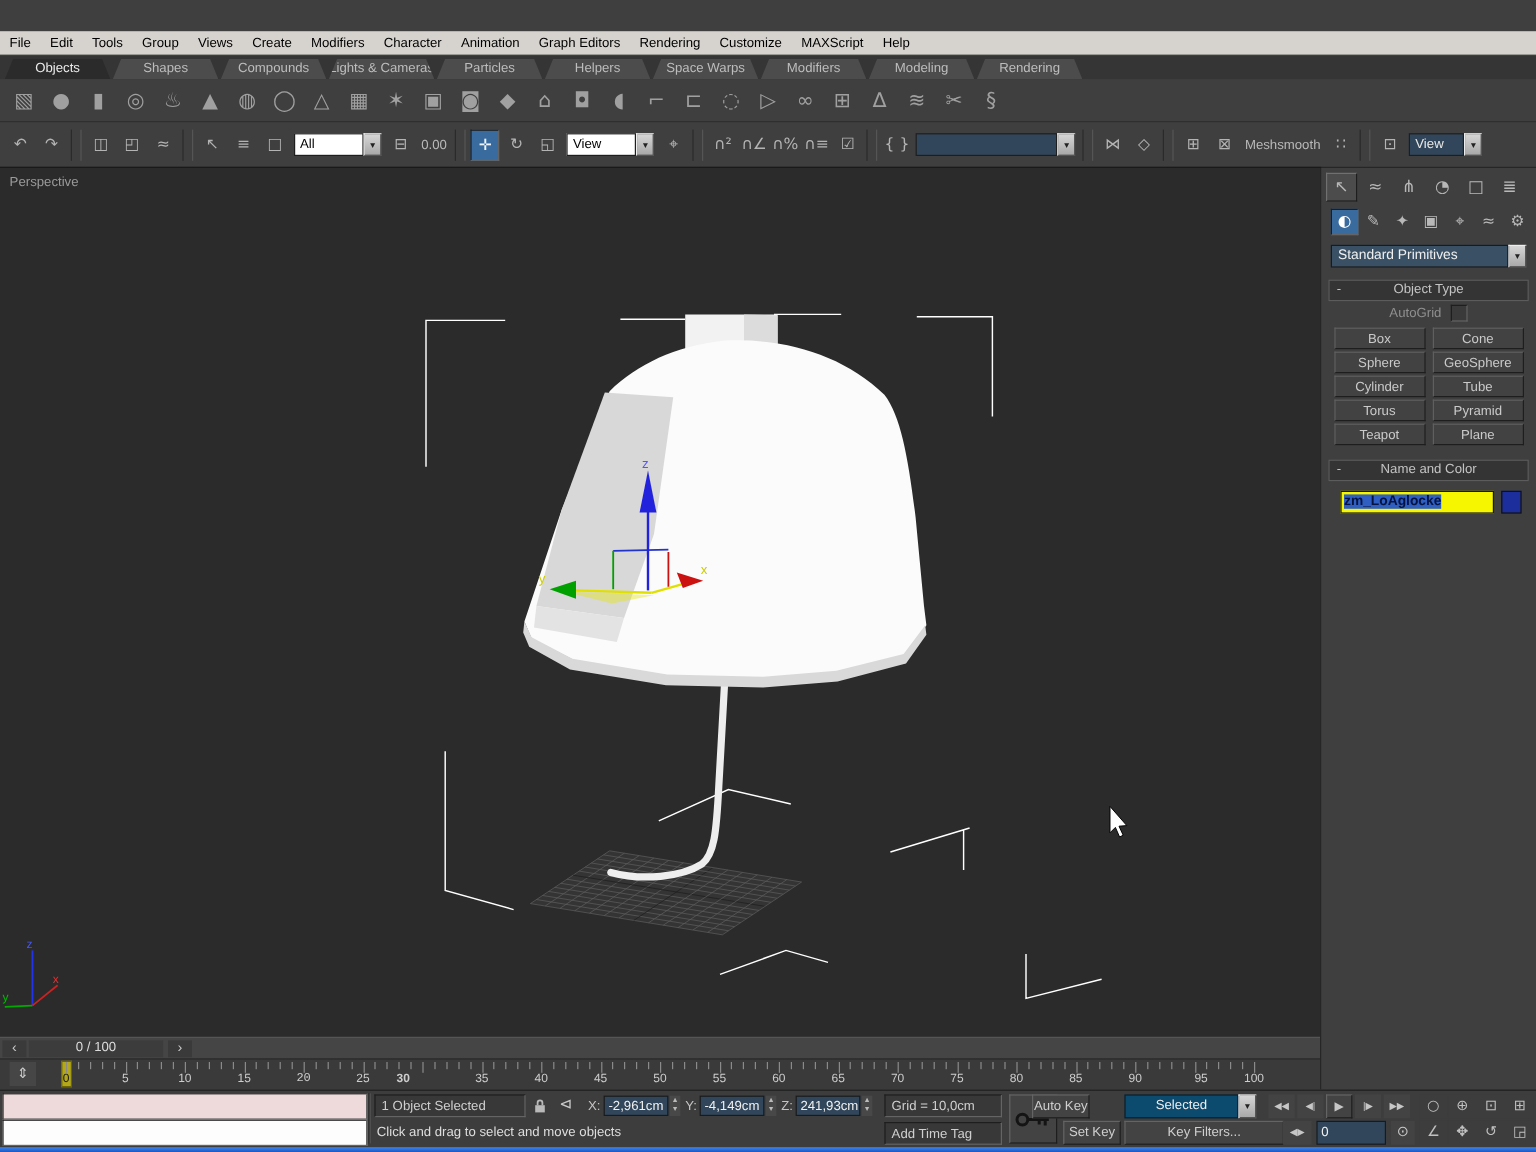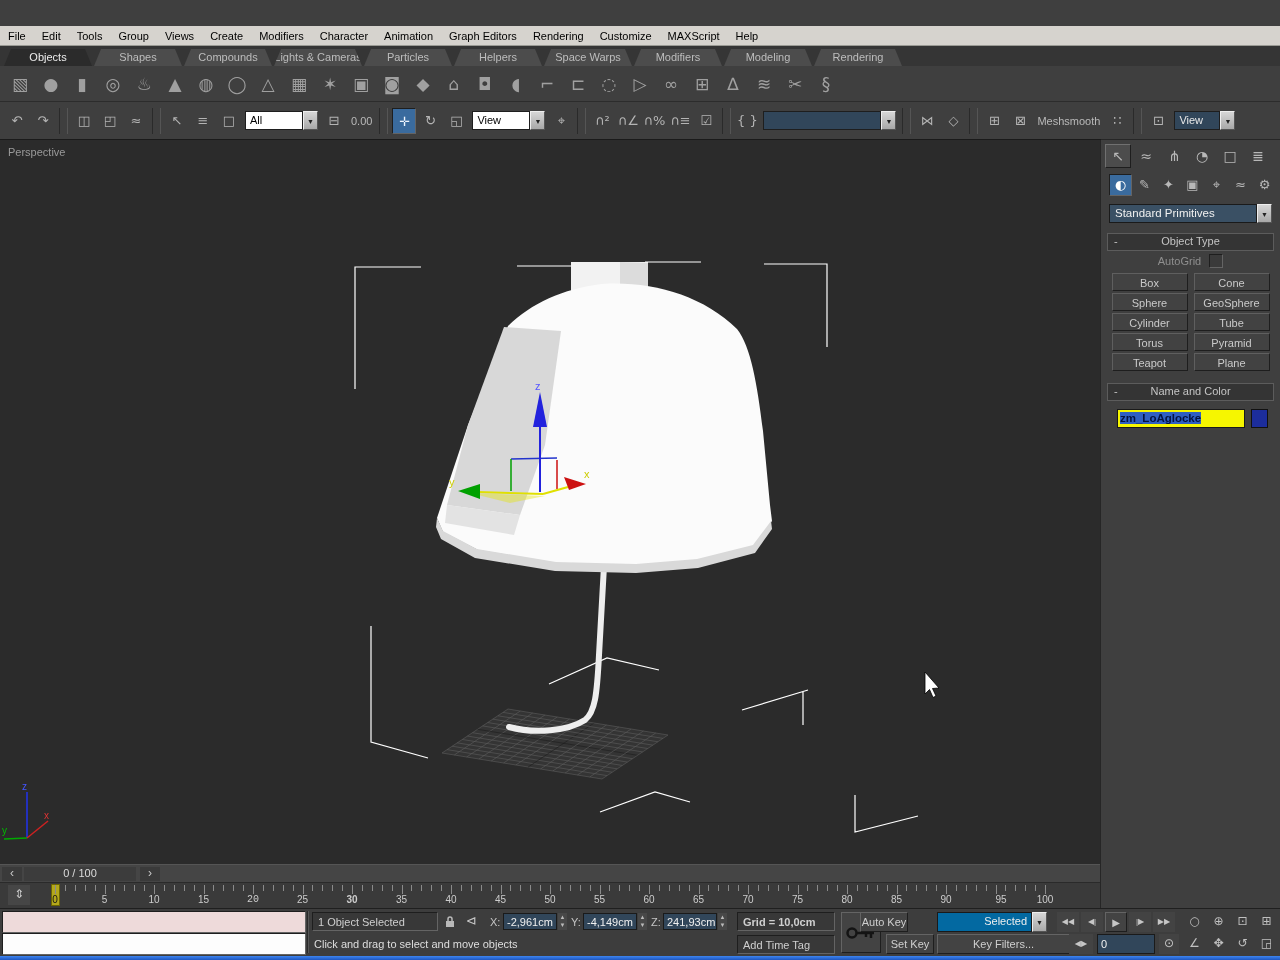--- a/index.html
+++ b/index.html
@@ -104,21 +104,21 @@
   #statusbar{position:absolute;left:0;top:908px;width:1280px;height:48px;background:#3d3d3d;border-top:1px solid #1f1f1f;box-sizing:border-box;}
   #listener-pink{position:absolute;left:2px;top:2px;width:302px;height:20px;background:#eedada;}
   #listener-white{position:absolute;left:2px;top:24px;width:302px;height:20px;background:#fdfdfd;}
   .stat-box{position:absolute;height:19px;background:#383838;color:#cfcfcf;line-height:18px;padding:0 5px;box-sizing:border-box;font-size:11px;}
   .coord-label{position:absolute;top:7px;color:#c4c4c4;}
   .coord-field{position:absolute;top:4px;width:54px;height:17px;background:#31465a;color:#f0f0f0;
     border:1px solid #1a1a1a;line-height:16px;padding-left:3px;box-sizing:border-box;}
   .spin{position:absolute;top:4px;width:9px;height:17px;background:#484848;color:#bbb;font-size:6px;line-height:8px;text-align:center;}
   .sb-btn{position:absolute;height:20px;background:#434343;color:#cfcfcf;text-align:center;line-height:19px;font-size:11px;box-sizing:border-box;}
   .sb-dd{position:absolute;height:20px;display:flex;box-sizing:border-box;}
-  .sb-dd .dd-val{flex:1;background:#0369a1;color:#eee;border:1px solid #1a1a1a;padding:2px 4px;text-align:right;}
+  .sb-dd .dd-val{flex:1;background:#0c4a6e;color:#eee;border:1px solid #1a1a1a;padding:2px 4px;text-align:center;}
   .pb-btn{position:absolute;top:3px;width:22px;height:20px;background:#434343;color:#c6c6c6;text-align:center;
     line-height:19px;font-size:8px;box-sizing:border-box;}
   .nav-btn{width:23px;height:20px;background:#3d3d3d;color:#c0c0c0;text-align:center;line-height:19px;font-size:12px;
     font-family:"DejaVu Sans",sans-serif;}
   #nav-grid{position:absolute;left:1183px;top:3px;width:97px;display:grid;grid-template-columns:repeat(4,23px);gap:2px 1px;}
   #taskbar{position:absolute;left:0;top:956px;width:1280px;height:4px;background:linear-gradient(180deg,#3d85f0,#1e56c0);}
   .vsep{position:absolute;width:1px;background:#2a2a2a;border-right:1px solid #575757;}
 </style>
 </head>
 <body>
@@ -360,21 +360,21 @@
         <span class="tick" style="left: 272.8px; height: 6px;"></span>
         <span class="tick" style="left: 282.7px; height: 6px;"></span>
         <span class="tick" style="left: 292.6px; height: 6px;"></span>
         <span class="tick" style="left: 302.5px; height: 9px;"></span>
         <span class="tick-label" style="left: 291.5px;">25</span>
         <span class="tick" style="left: 312.4px; height: 6px;"></span>
         <span class="tick" style="left: 322.3px; height: 6px;"></span>
         <span class="tick" style="left: 332.2px; height: 6px;"></span>
         <span class="tick" style="left: 342.1px; height: 6px;"></span>
         <span class="tick" style="left: 352px; height: 9px;"></span>
-        <span class="tick-label" style="left: 341px; font-weight: bold;">30</span>
+        <span class="tick-label" style="left: 325px; font-weight: bold;">30</span>
         <span class="tick" style="left: 361.9px; height: 6px;"></span>
         <span class="tick" style="left: 371.8px; height: 6px;"></span>
         <span class="tick" style="left: 381.7px; height: 6px;"></span>
         <span class="tick" style="left: 391.6px; height: 6px;"></span>
         <span class="tick" style="left: 401.5px; height: 9px;"></span>
         <span class="tick-label" style="left: 390.5px;">35</span>
         <span class="tick" style="left: 411.4px; height: 6px;"></span>
         <span class="tick" style="left: 421.3px; height: 6px;"></span>
         <span class="tick" style="left: 431.2px; height: 6px;"></span>
         <span class="tick" style="left: 441.1px; height: 6px;"></span>
@@ -530,21 +530,21 @@
     <span class="coord-label" style="left:490px;">X:</span>
     <span class="coord-field" style="left:503px;">-2,961cm</span>
     <span class="spin" style="left:558px;">▲<br>▼</span>
     <span class="coord-label" style="left:571px;">Y:</span>
     <span class="coord-field" style="left:583px;">-4,149cm</span>
     <span class="spin" style="left:638px;">▲<br>▼</span>
     <span class="coord-label" style="left:651px;">Z:</span>
     <span class="coord-field" style="left:663px;">241,93cm</span>
     <span class="spin" style="left:718px;">▲<br>▼</span>
 
-    <div class="stat-box sunken" style="left:737px;top:3px;width:98px;font-weight:bold;">Grid = 10,0cm</div>
+    <div class="stat-box sunken" style="left:737px;top:3px;width:98px;">Grid = 10,0cm</div>
     <div style="position:absolute;left:314px;top:29px;color:#dedede;">Click and drag to select and move objects</div>
     <div class="stat-box sunken" style="left:737px;top:26px;width:98px;">Add Time Tag</div>
 
     <div class="sb-btn raised" style="left:841px;top:3px;width:40px;height:41px;">
       <svg width="32" height="18" style="margin-top:11px;">
         <circle cx="7" cy="9" r="4.5" fill="none" stroke="#141414" stroke-width="2.5"></circle>
         <line x1="11" y1="9" x2="29" y2="9" stroke="#141414" stroke-width="2.5"></line>
         <line x1="21" y1="9" x2="21" y2="13" stroke="#141414" stroke-width="2.5"></line>
         <line x1="26" y1="9" x2="26" y2="14" stroke="#141414" stroke-width="2.5"></line>
       </svg>

